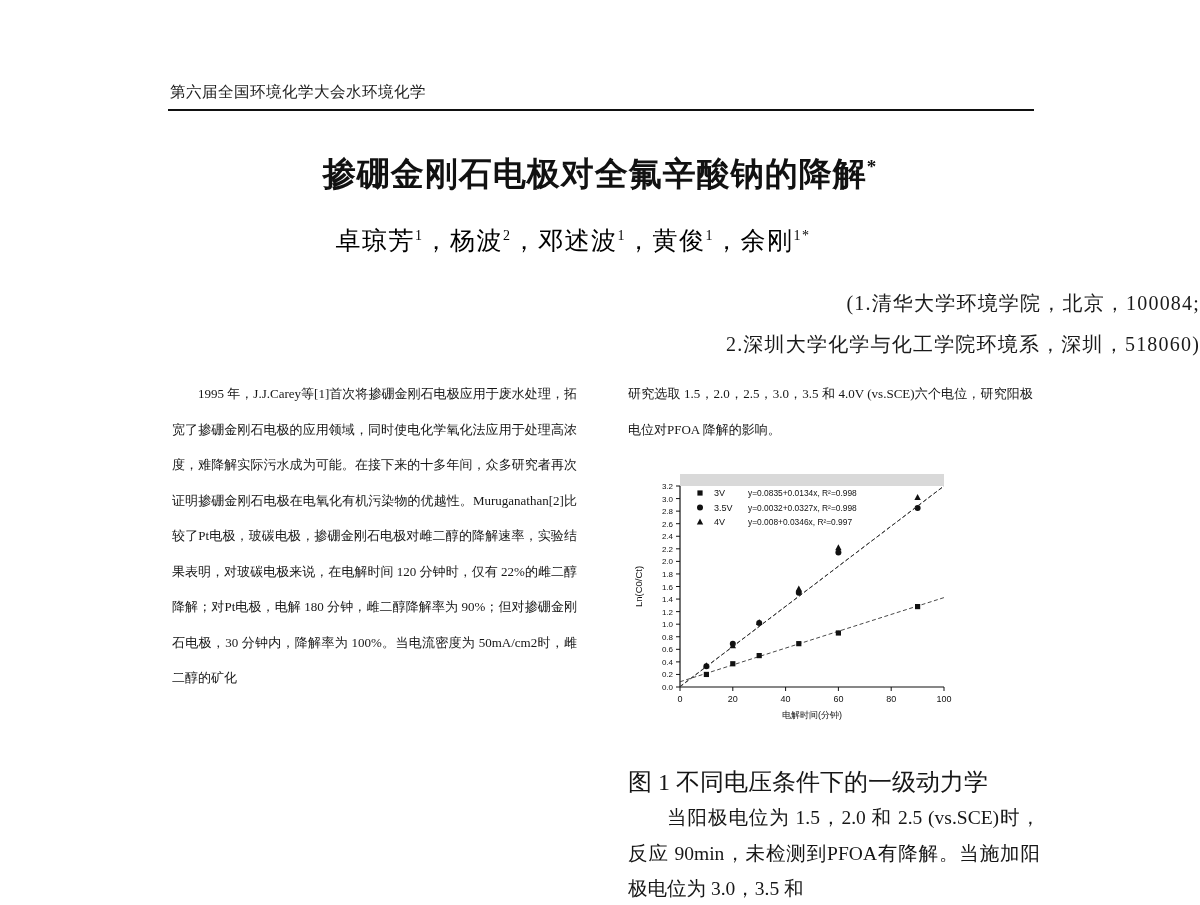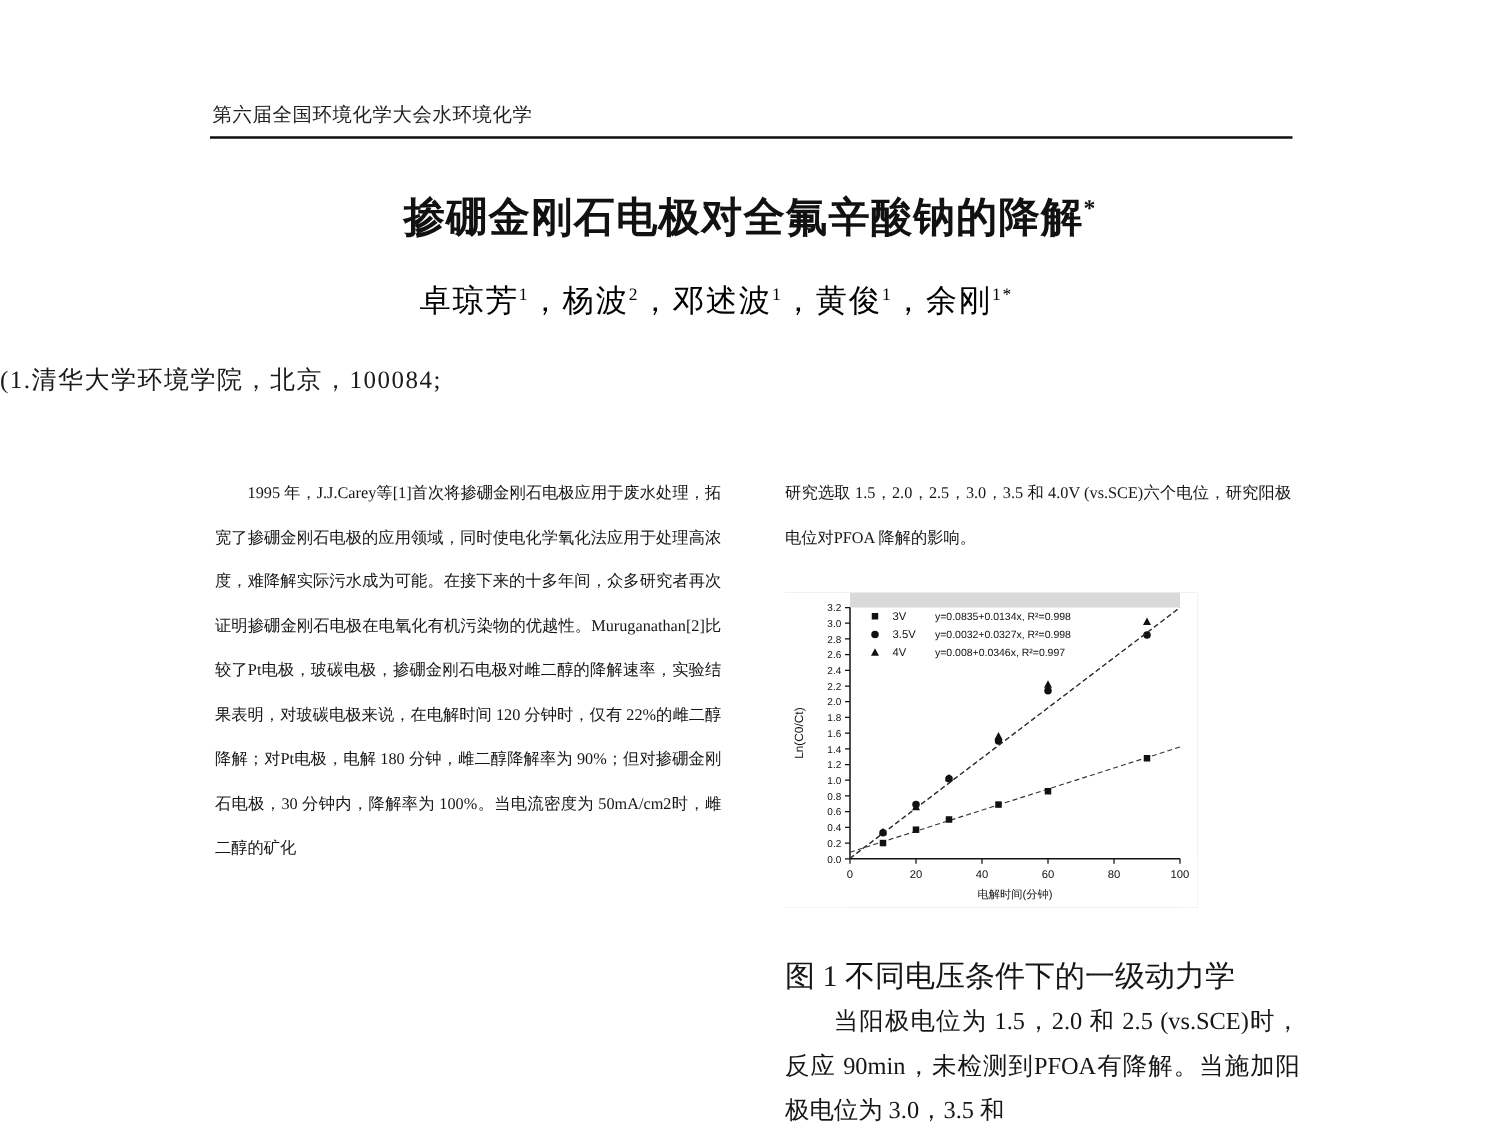--- a/index.html
+++ b/index.html
@@ -67,21 +67,21 @@
     color: #000000;
   }
   #authors sup {
     font-size: 14px;
     vertical-align: super;
   }
   .affil {
     position: absolute;
     left: 0;
     width: 1200px;
-    text-align: left;
+    text-align: right;
     font-size: 20px;
     letter-spacing: 1.2px;
     color: #1a1a1a;
   }
   #affil-1 { top: 290px; }
   #affil-2 { top: 331px; }
 
   
   .col {
     position: absolute;
@@ -149,20 +149,21 @@
 
   <div id="title">
     <span>掺硼金刚石电极对全氟辛酸钠的降解</span><span class="star">*</span>
   </div>
 
   <div id="authors">
     <span>卓琼芳</span><sup>1</sup>，<span>杨波</span><sup>2</sup>，<span>邓述波</span><sup>1</sup>，<span>黄俊</span><sup>1</sup>，<span>余刚</span><sup>1*</sup>
   </div>
 
   <div class="affil" id="affil-1">(1.清华大学环境学院，北京，100084;</div>
+  <div class="affil" id="affil-2">2.深圳大学化学与化工学院环境系，深圳，518060)</div>
 
   <div class="col" id="col-left">
     <p class="p indent">1995 年，J.J.Carey等[1]首次将掺硼金刚石电极应用于废水处理，拓宽了掺硼金刚石电极的应用领域，同时使电化学氧化法应用于处理高浓度，难降解实际污水成为可能。在接下来的十多年间，众多研究者再次证明掺硼金刚石电极在电氧化有机污染物的优越性。Muruganathan[2]比较了Pt电极，玻碳电极，掺硼金刚石电极对雌二醇的降解速率，实验结果表明，对玻碳电极来说，在电解时间 120 分钟时，仅有 22%的雌二醇降解；对Pt电极，电解 180 分钟，雌二醇降解率为 90%；但对掺硼金刚石电极，30 分钟内，降解率为 100%。当电流密度为 50mA/cm2时，雌二醇的矿化</p>
   </div>
 
   <div class="col" id="col-right">
     <p class="p">研究选取 1.5，2.0，2.5，3.0，3.5 和 4.0V (vs.SCE)六个电位，研究阳极电位对PFOA 降解的影响。</p>
   </div>
 
   <div id="figure">

